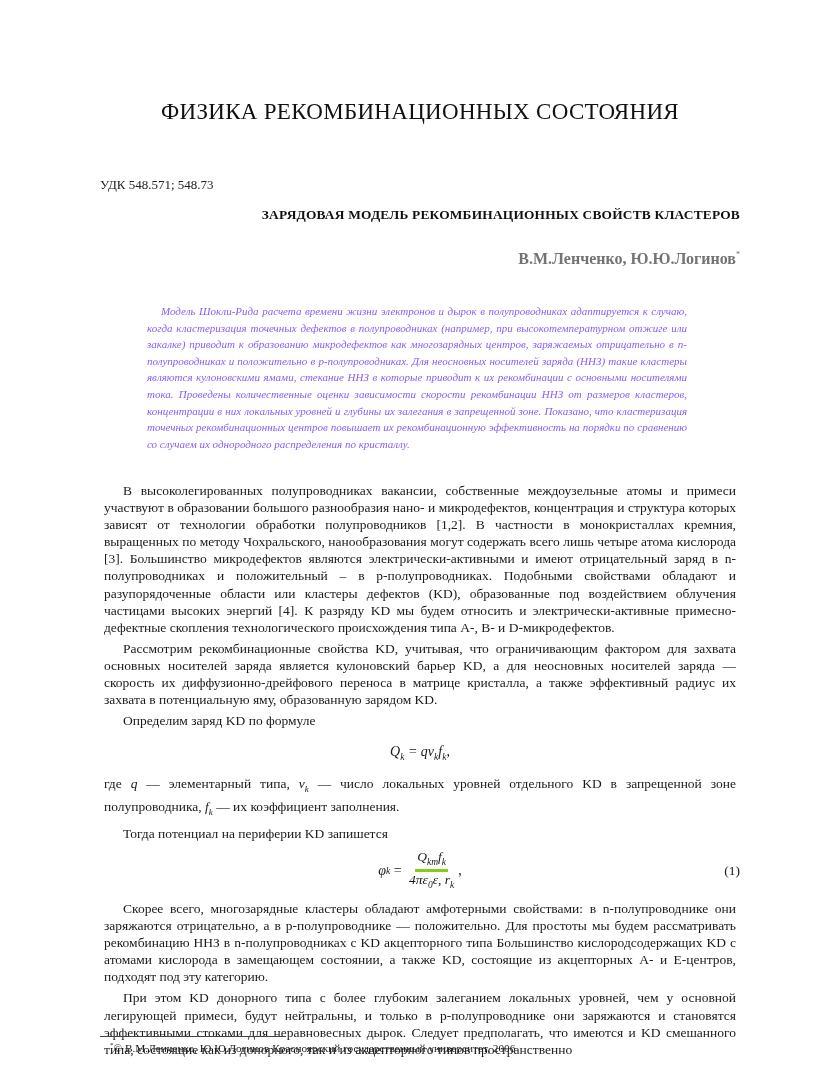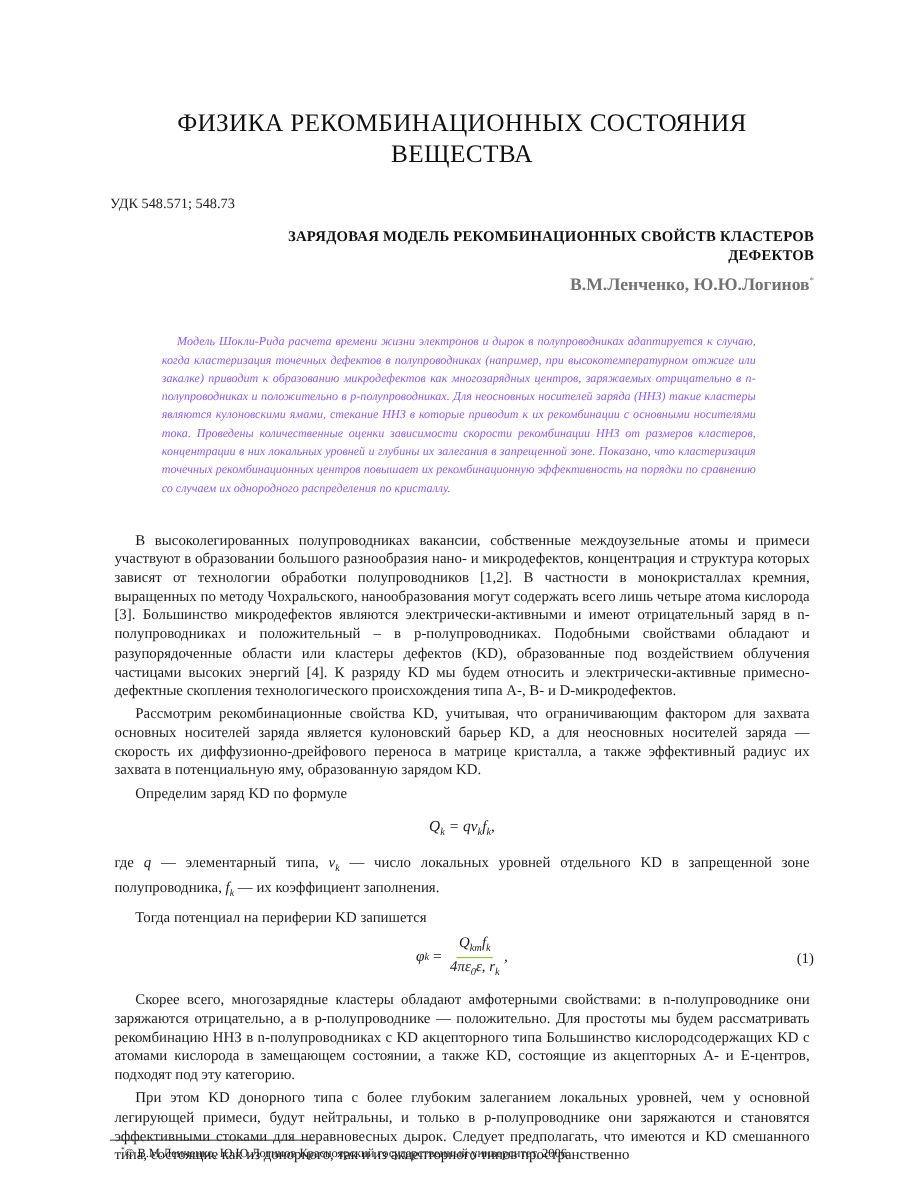--- a/index.html
+++ b/index.html
@@ -42,45 +42,43 @@
     .body p { margin: 4px; text-indent: 19px; }
     .body p.noindent { text-indent: 0; }
     .formula {
       position: relative; text-align: center; font-family: "Liberation Serif", serif;
       font-size: 14px; font-style: italic; height: 38px; line-height: 38px;
     }
     .formula sub { font-size: 9.5px; }
     .formula-2 { height: 50px; display: flex; align-items: center; justify-content: center; }
     .frac { display: inline-flex; flex-direction: column; align-items: center; vertical-align: middle; margin: 0 2px; }
     .frac .num, .frac .den { line-height: 16px; padding: 0 2px; font-size: 13.5px; }
-    .frac .num { border-bottom: 1px solid #84cc16; }
+    .frac .num { border-bottom: 3px solid #84cc16; }
     .eqno { position: absolute; right: 0; font-style: normal; font-size: 13.5px; }
     .footnote-rule { position: absolute; left: 100px; top: 1036px; width: 186px; border-top: 1px solid #444; }
     .footnote {
       position: absolute; left: 110px; top: 1041px;
       font-family: "Liberation Serif", serif; font-size: 11.3px; color: #222;
     }
     .footnote sup { font-size: 7px; vertical-align: 5px; }
     i.m { font-style: italic; }
   </style>
 </head>
 <body>
 
 <div class="page">
 
   <div class="section-title">
     <div>ФИЗИКА РЕКОМБИНАЦИОННЫХ СОСТОЯНИЯ</div>
-    <div>ВЕЩЕСТВА</div>
   </div>
 
   <div class="udc">УДК 548.571; 548.73</div>
 
   <div class="article-title">
     <div>ЗАРЯДОВАЯ МОДЕЛЬ РЕКОМБИНАЦИОННЫХ СВОЙСТВ КЛАСТЕРОВ</div>
-    <div>ДЕФЕКТОВ</div>
   </div>
 
   <div class="authors">
     <span>В.М.Ленченко, Ю.Ю.Логинов</span><sup>*</sup>
   </div>
 
   <div class="abstract">Модель Шокли-Рида расчета времени жизни электронов и дырок в полупроводниках адаптируется к случаю, когда кластеризация точечных дефектов в полупроводниках (например, при высокотемпературном отжиге или закалке) приводит к образованию микродефектов как многозарядных центров, заряжаемых отрицательно в n-полупроводниках и положительно в p-полупроводниках. Для неосновных носителей заряда (ННЗ) такие кластеры являются кулоновскими ямами, стекание ННЗ в которые приводит к их рекомбинации с основными носителями тока. Проведены количественные оценки зависимости скорости рекомбинации ННЗ от размеров кластеров, концентрации в них локальных уровней и глубины их залегания в запрещенной зоне. Показано, что кластеризация точечных рекомбинационных центров повышает их рекомбинационную эффективность на порядки по сравнению со случаем их однородного распределения по кристаллу.</div>
 
   <div class="body">
     <p>В высоколегированных полупроводниках вакансии, собственные междоузельные атомы и примеси участвуют в образовании большого разнообразия нано- и микродефектов, концентрация и структура которых зависят от технологии обработки полупроводников [1,2]. В частности в монокристаллах кремния, выращенных по методу Чохральского, нанообразования могут содержать всего лишь четыре атома кислорода [3]. Большинство микродефектов являются электрически-активными и имеют отрицательный заряд в n-полупроводниках и положительный – в p-полупроводниках. Подобными свойствами обладают и разупорядоченные области или кластеры дефектов (KD), образованные под воздействием облучения частицами высоких энергий [4]. К разряду KD мы будем относить и электрически-активные примесно-дефектные скопления технологического происхождения типа A-, B- и D-микродефектов.</p>

